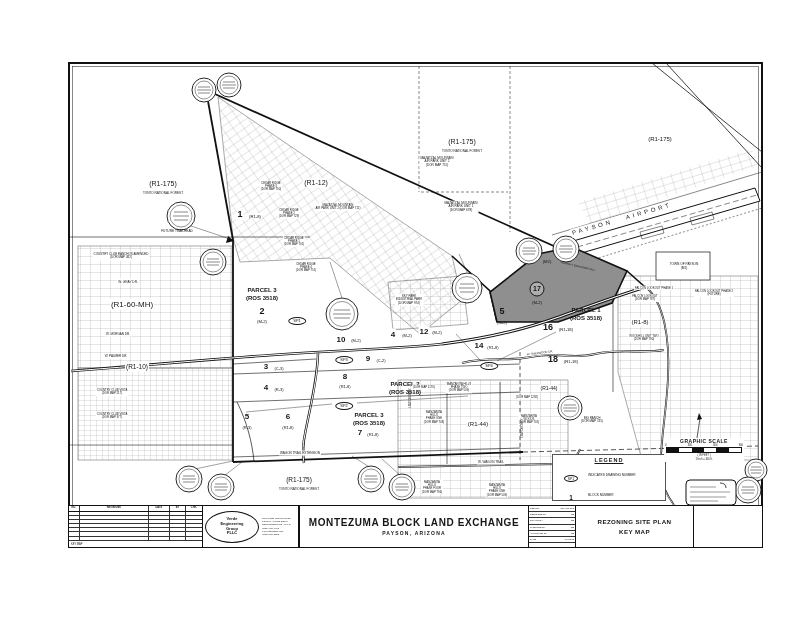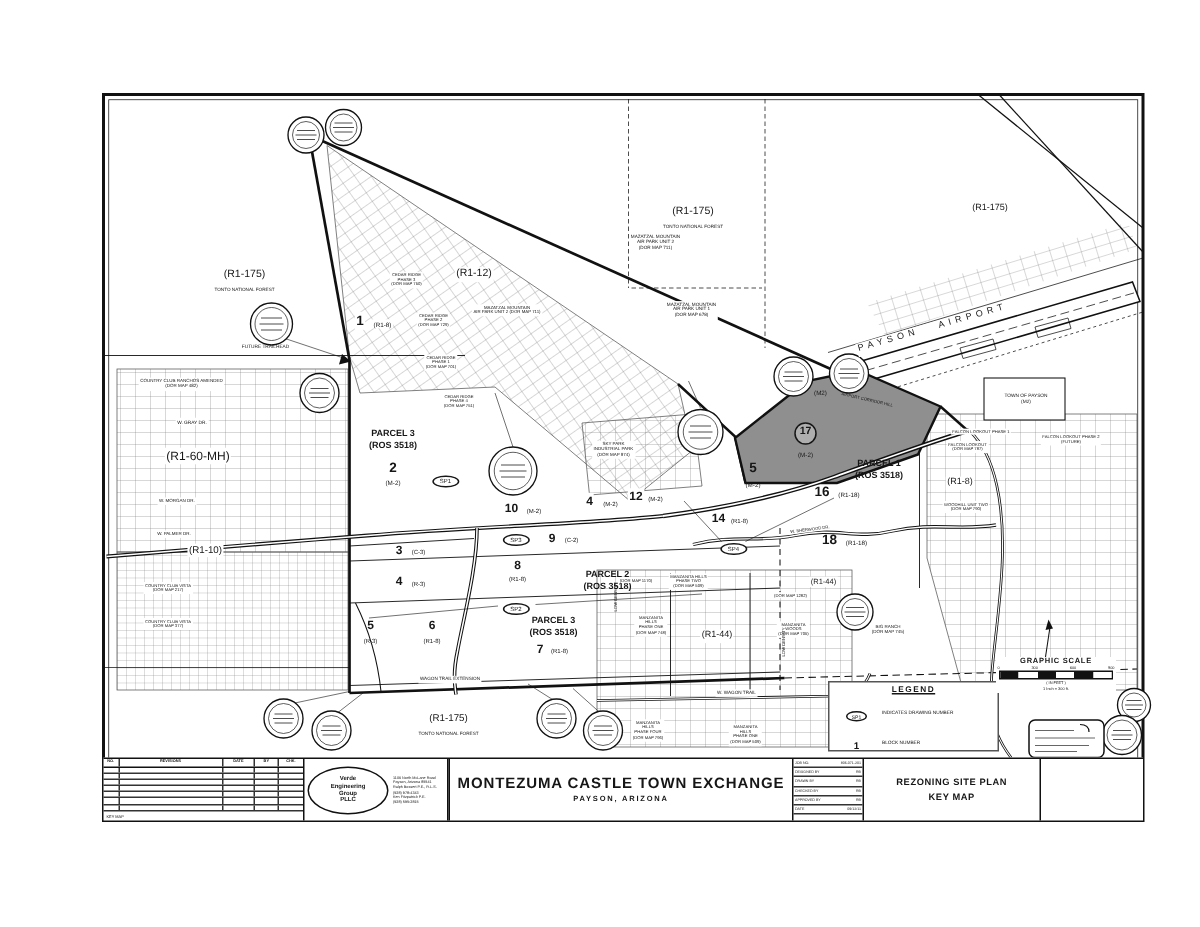--- a/index.html
+++ b/index.html
@@ -498,21 +498,21 @@
 Group
 PLLC</div>
       <div class="firm-addr">1106 North McLane Road
 Payson, Arizona 85541
 Ralph Bossert P.E., R.L.S.
 (928) 978-4343
 Ken Fitzpatrick P.E.
 (928) 595-2815</div>
     </div>
     <div class="tb-title">
-      <div class="proj-title">MONTEZUMA CASTLE TOWN EXCHANGE</div>
+      <div class="proj-title">MONTEZUMA BLOCK LAND EXCHANGE</div>
       <div class="proj-loc">PAYSON, ARIZONA</div>
     </div>
     <div class="tb-info">
         <div class="info-row">
           <span>JOB NO.</span>
           <span>806-071-201</span>
         </div>
         <div class="info-row">
           <span>DESIGNED BY</span>
           <span>RB</span>

